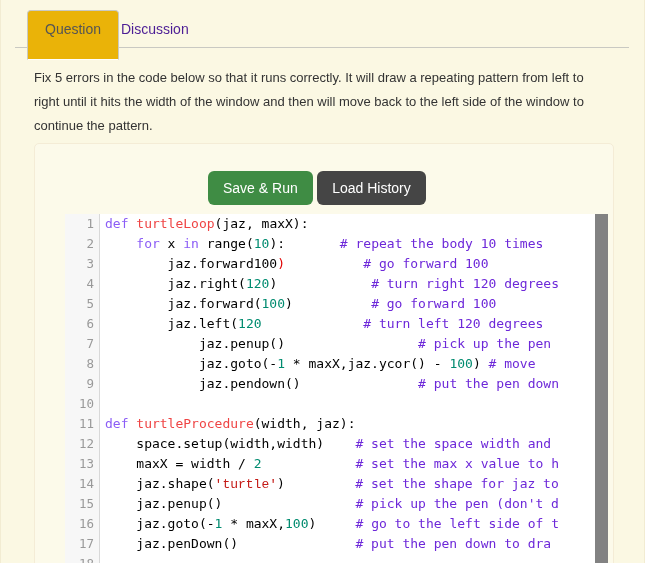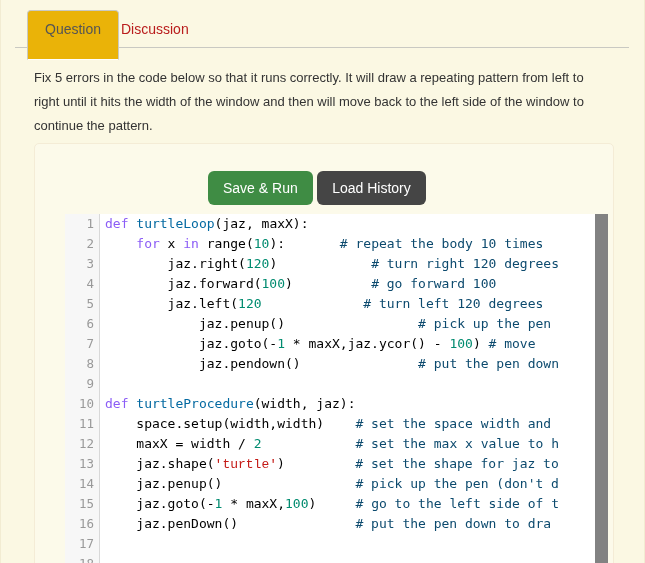--- a/index.html
+++ b/index.html
@@ -53,21 +53,21 @@
     background: #eab308;
     border: 1px solid #c9c9c2;
     border-bottom: 1px solid #ffffff;
     border-radius: 4px 4px 0 0;
     color: #555555;
     height: 50px;
     margin-left: 12px;
   }
   .tab.inactive {
     left: 88px;
-    color: #b91c1c;
+    color: #4c1d95;
     border: 1px solid transparent;
     cursor: pointer;
   }
 
   
   #prompt {
     position: absolute;
     left: 33px;
     top: 66px;
     width: 560px;
@@ -158,24 +158,24 @@
   .cline {
     height: 20px;
     line-height: 20px;
     white-space: pre;
     font-family: "DejaVu Sans Mono", monospace;
     font-size: 13px;
     color: #000000;
     padding-left: 4px;
   }
   .k  { color: #8b5cf6; }          
-  .fn { color: #0369a1; }          
+  .fn { color: #ef4444; }          
   .n  { color: #008b6f; }          
   .s  { color: #c41a16; font-family: Liberation Mono, monospace; }          
-  .c  { color: #0c4a6e; }          
+  .c  { color: #6d28d9; }          
   .err{ color: #e00000; }          
 
   
   #vscroll {
     position: absolute;
     left: 530px;
     top: 0;
     width: 13px;
     height: 360px;
     background: #ffffff;
@@ -229,20 +229,21 @@
           <div class="lnum">13</div>
           <div class="lnum">14</div>
           <div class="lnum">15</div>
           <div class="lnum">16</div>
           <div class="lnum">17</div>
           <div class="lnum">18</div>
         </div>
       <div id="codearea">
           <div class="cline"><span class="k">def</span> <span class="fn">turtleLoop</span>(jaz, maxX):</div>
           <div class="cline">    <span class="k">for</span> x <span class="k">in</span> range(<span class="n">10</span>):       <span class="c"># repeat the body 10 times</span></div>
+          <div class="cline">        jaz.forward100<span class="err">)</span>          <span class="c"># go forward 100</span></div>
           <div class="cline">        jaz.right(<span class="n">120</span>)            <span class="c"># turn right 120 degrees</span></div>
           <div class="cline">        jaz.forward(<span class="n">100</span>)          <span class="c"># go forward 100</span></div>
           <div class="cline">        jaz.left(<span class="n">120</span>             <span class="c"># turn left 120 degrees</span></div>
           <div class="cline">            jaz.penup()                 <span class="c"># pick up the pen</span></div>
           <div class="cline">            jaz.goto(-<span class="n">1</span> * maxX,jaz.ycor() - <span class="n">100</span>) <span class="c"># move</span></div>
           <div class="cline">            jaz.pendown()               <span class="c"># put the pen down</span></div>
           <div class="cline">&nbsp;</div>
           <div class="cline"><span class="k">def</span> <span class="fn">turtleProcedure</span>(width, jaz):</div>
           <div class="cline">    space.setup(width,width)    <span class="c"># set the space width and</span></div>
           <div class="cline">    maxX = width / <span class="n">2</span>            <span class="c"># set the max x value to h</span></div>

